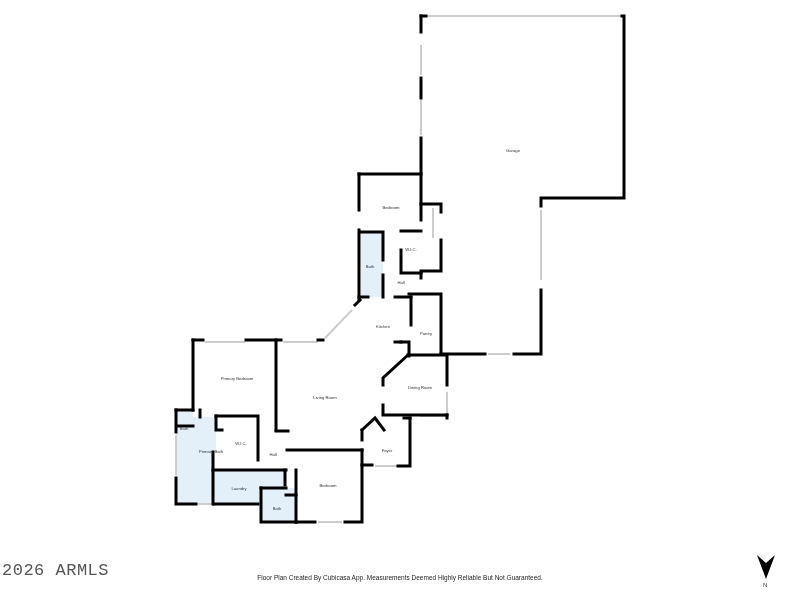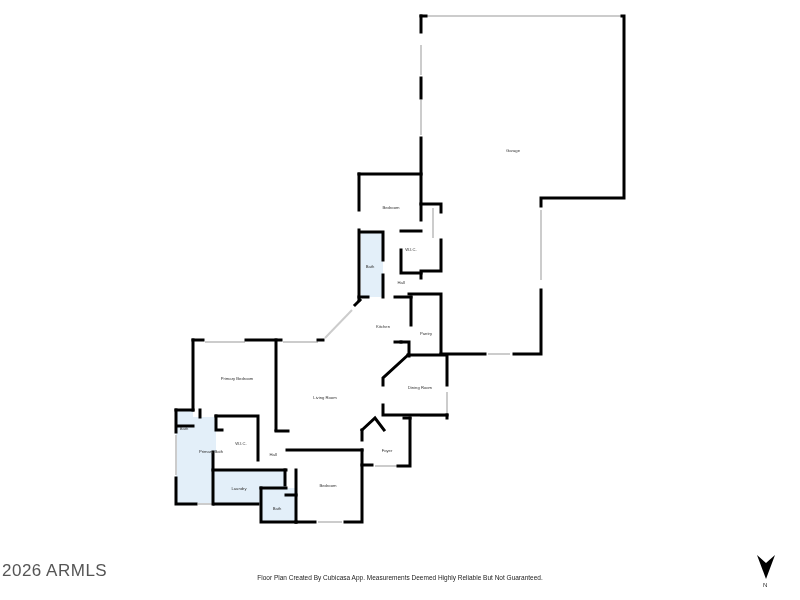--- a/index.html
+++ b/index.html
@@ -1,19 +1,19 @@
 <!DOCTYPE html>
 <html><head>
   <meta charset="utf-8">
   <style>
     html, body { margin: 0; padding: 0; background: #ffffff; }
     body { width: 800px; height: 600px; position: relative; overflow: hidden; font-family: "Liberation Sans", sans-serif; }
     #plan { position: absolute; left: 0; top: 0; width: 800px; height: 600px; }
     .room-label { font-family: "Liberation Sans", sans-serif; font-size: 4.2px; fill: #333333; text-anchor: middle; }
-    .watermark { position: absolute; left: 2px; top: 561px; font-size: 17px; color: #555555; letter-spacing: 0.5px; font-family: Liberation Sans, sans-serif; }
+    .watermark { position: absolute; left: 2px; top: 561px; font-size: 17px; color: #555555; letter-spacing: 0.5px; font-family: Liberation Mono, monospace; }
     .caption { position: absolute; left: 0; width: 800px; top: 574px; text-align: center; font-size: 6.5px; color: #222222; font-family: "Liberation Sans", sans-serif; }
     .compass { position: absolute; left: 755px; top: 553px; width: 22px; height: 40px; }
     .compass-n { position: absolute; left: 763px; top: 582px; font-size: 6px; color: #222222; font-family: "Liberation Sans", sans-serif; }
   </style>
 </head>
 <body>
 
 <svg id="plan" viewBox="0 0 800 600" xmlns="http://www.w3.org/2000/svg">
 
   <g fill="#e3eff9">

